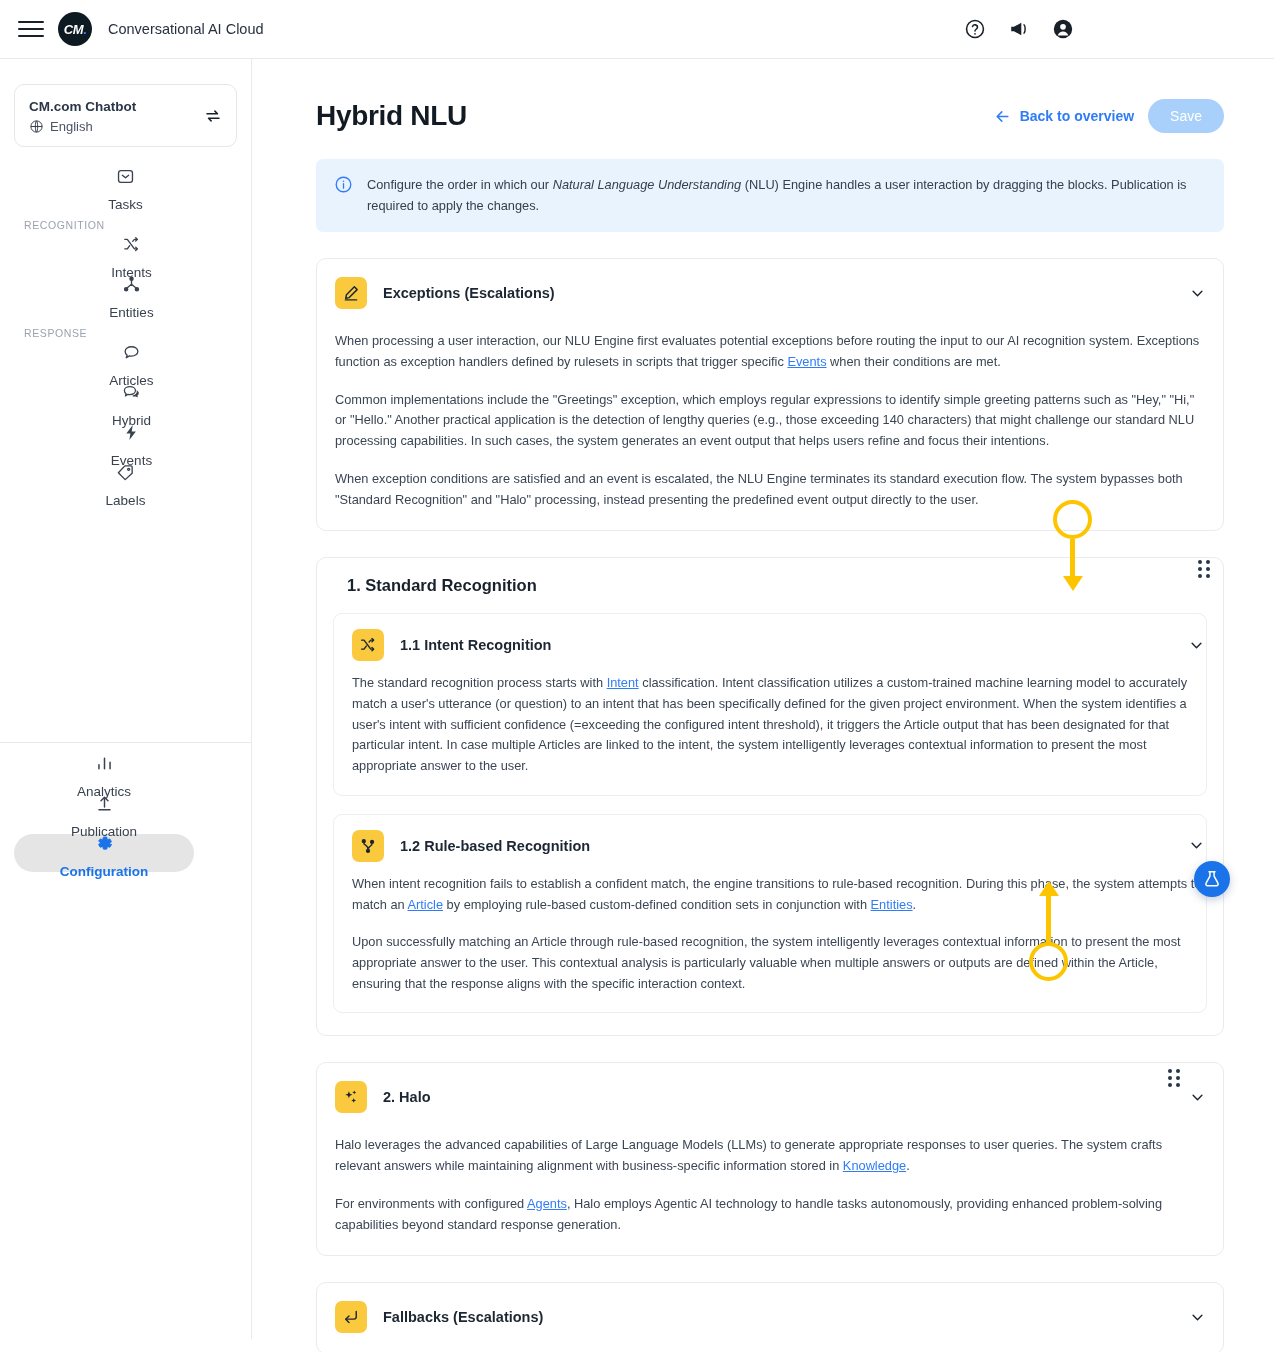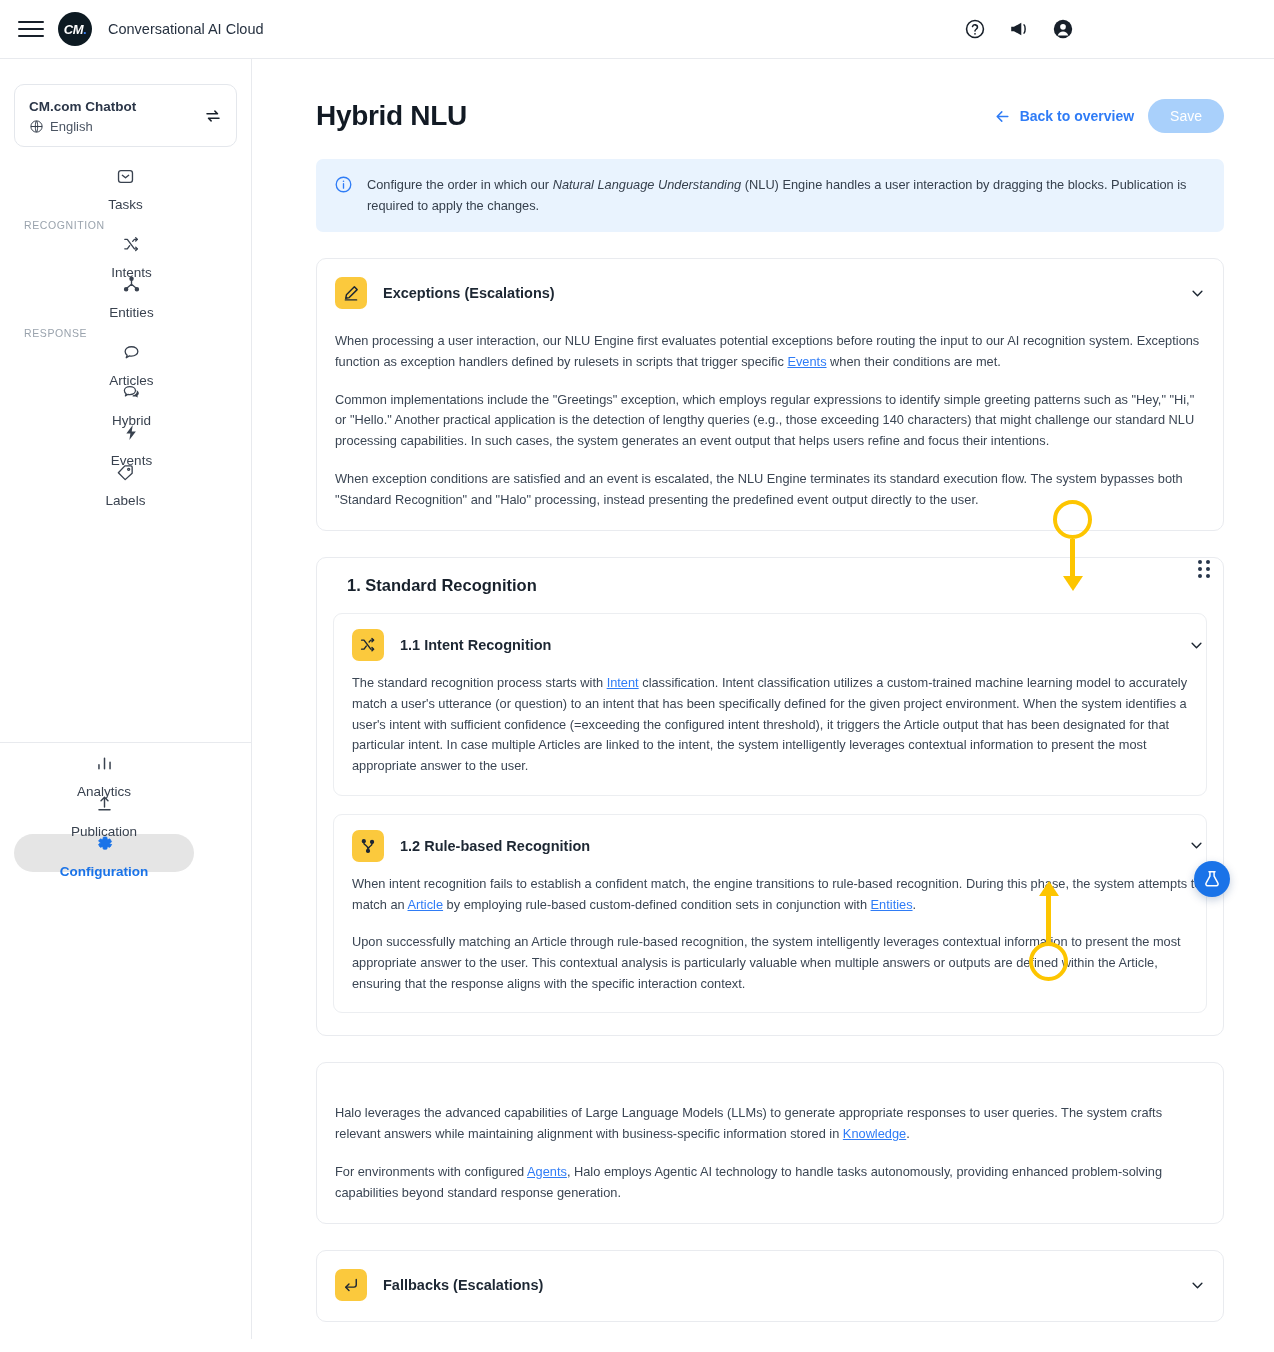--- a/index.html
+++ b/index.html
@@ -408,20 +408,43 @@
           </svg>
       </div>
       <div class="card-body">
         <p><span>When intent recognition fails to establish a confident match, the engine transitions to rule-based recognition. During this phase, the system attempts to match an </span><a class="lnk">Article</a><span> by employing rule-based custom-defined condition sets in conjunction with </span><a class="lnk">Entities</a><span>.</span></p>
         <p>Upon successfully matching an Article through rule-based recognition, the system intelligently leverages contextual information to present the most appropriate answer to the user. This contextual analysis is particularly valuable when multiple answers or outputs are defined within the Article, ensuring that the response aligns with the specific interaction context.</p>
       </div>
     </div>
   </div>
 
   <div class="card">
+    <div class="card-head">
+      <div class="badge-icon">
+        <svg width="18" height="18" viewBox="0 0 24 24" fill="#1d2733">
+          <path d="M9.2 4.2l1.3 3.4 3.4 1.3-3.4 1.3-1.3 3.4-1.3-3.4L4.5 8.9l3.4-1.3z"></path>
+          <path d="M16.4 3.2l.75 1.95 1.95.75-1.95.75-.75 1.95-.75-1.95-1.95-.75 1.95-.75z"></path>
+          <path d="M15.6 13.4l.9 2.3 2.3.9-2.3.9-.9 2.3-.9-2.3-2.3-.9 2.3-.9z"></path>
+        </svg>
+      </div>
+      <div class="card-title">2. Halo</div>
+      <div class="drag-handle" style="right:36px; top:2px;">
+        <div class="drag-dots">
+            <i></i>
+            <i></i>
+            <i></i>
+            <i></i>
+            <i></i>
+            <i></i>
+          </div>
+      </div>
+      <svg class="chev" viewBox="0 0 24 24" fill="none" stroke="#1d2733" stroke-width="2.3" stroke-linecap="round" stroke-linejoin="round">
+          <path d="M5 8.5l7 7 7-7"></path>
+        </svg>
+    </div>
     <div class="card-body">
       <p><span>Halo leverages the advanced capabilities of Large Language Models (LLMs) to generate appropriate responses to user queries. The system crafts relevant answers while maintaining alignment with business-specific information stored in </span><a class="lnk">Knowledge</a><span>.</span></p>
       <p><span>For environments with configured </span><a class="lnk">Agents</a><span>, Halo employs Agentic AI technology to handle tasks autonomously, providing enhanced problem-solving capabilities beyond standard response generation.</span></p>
     </div>
   </div>
 
   <div class="card">
     <div class="card-head">
       <div class="badge-icon">
         <svg width="18" height="18" viewBox="0 0 24 24" fill="none" stroke="#1d2733" stroke-width="1.9" stroke-linecap="round" stroke-linejoin="round">

